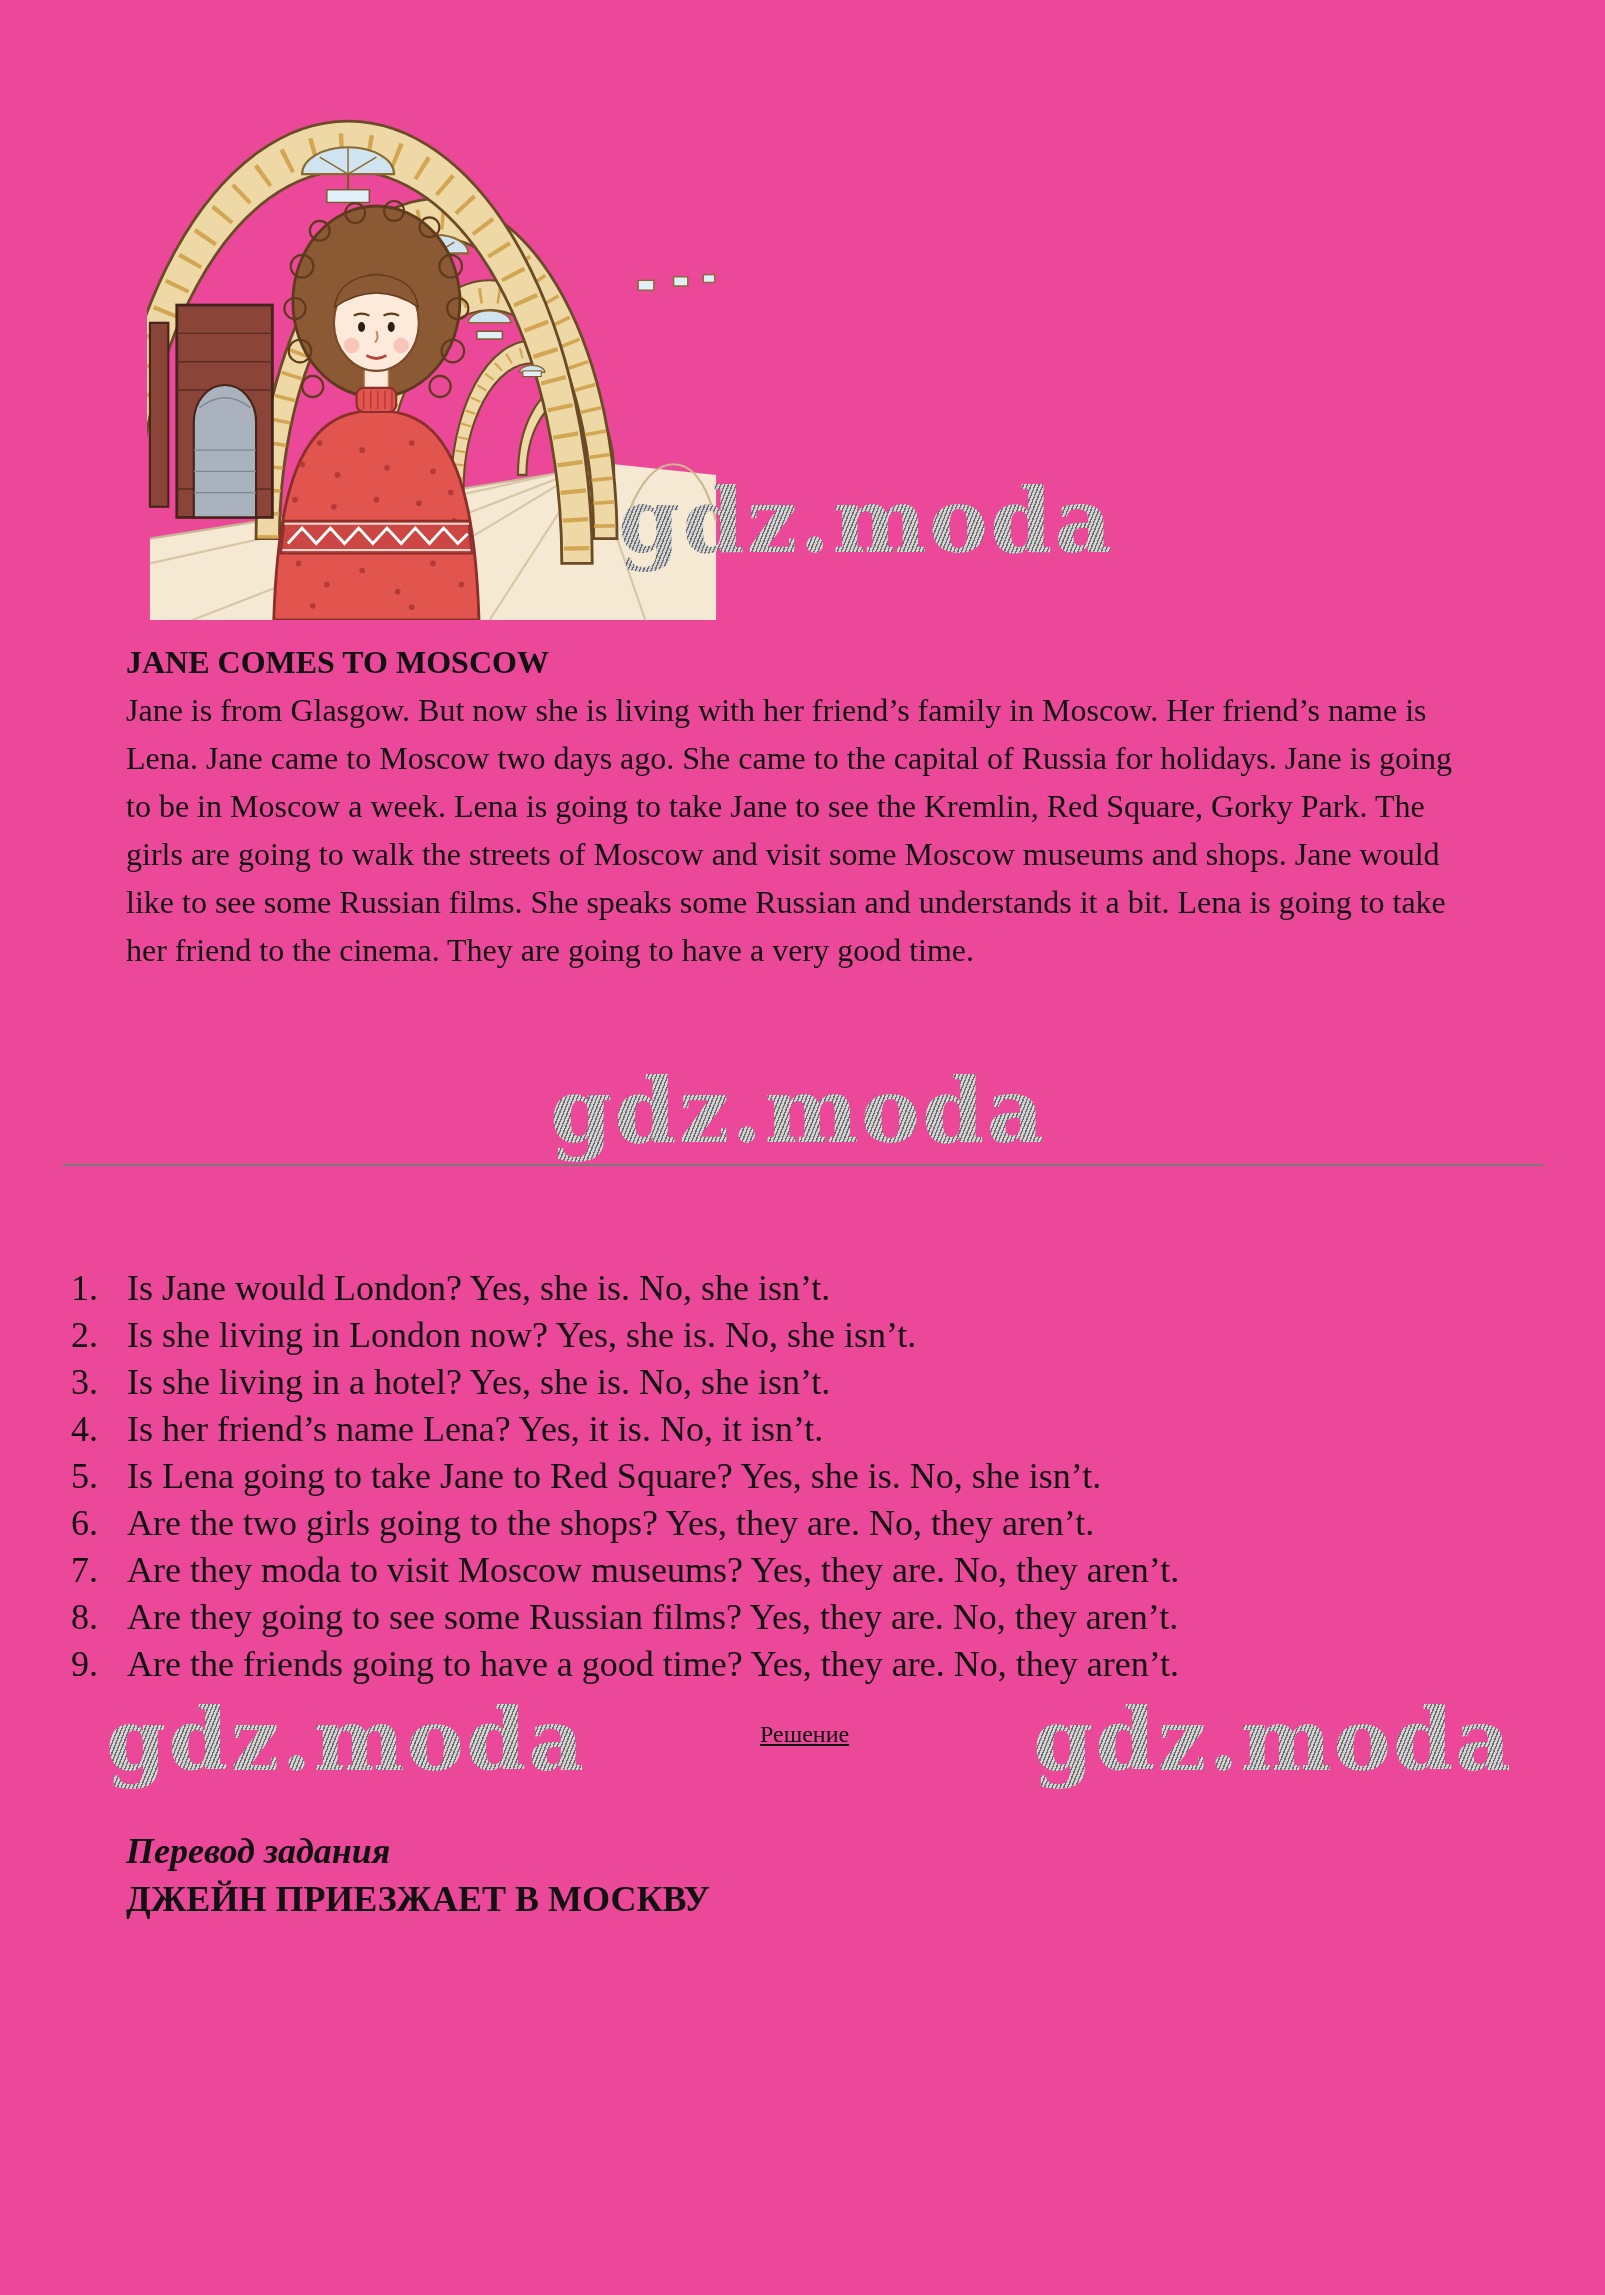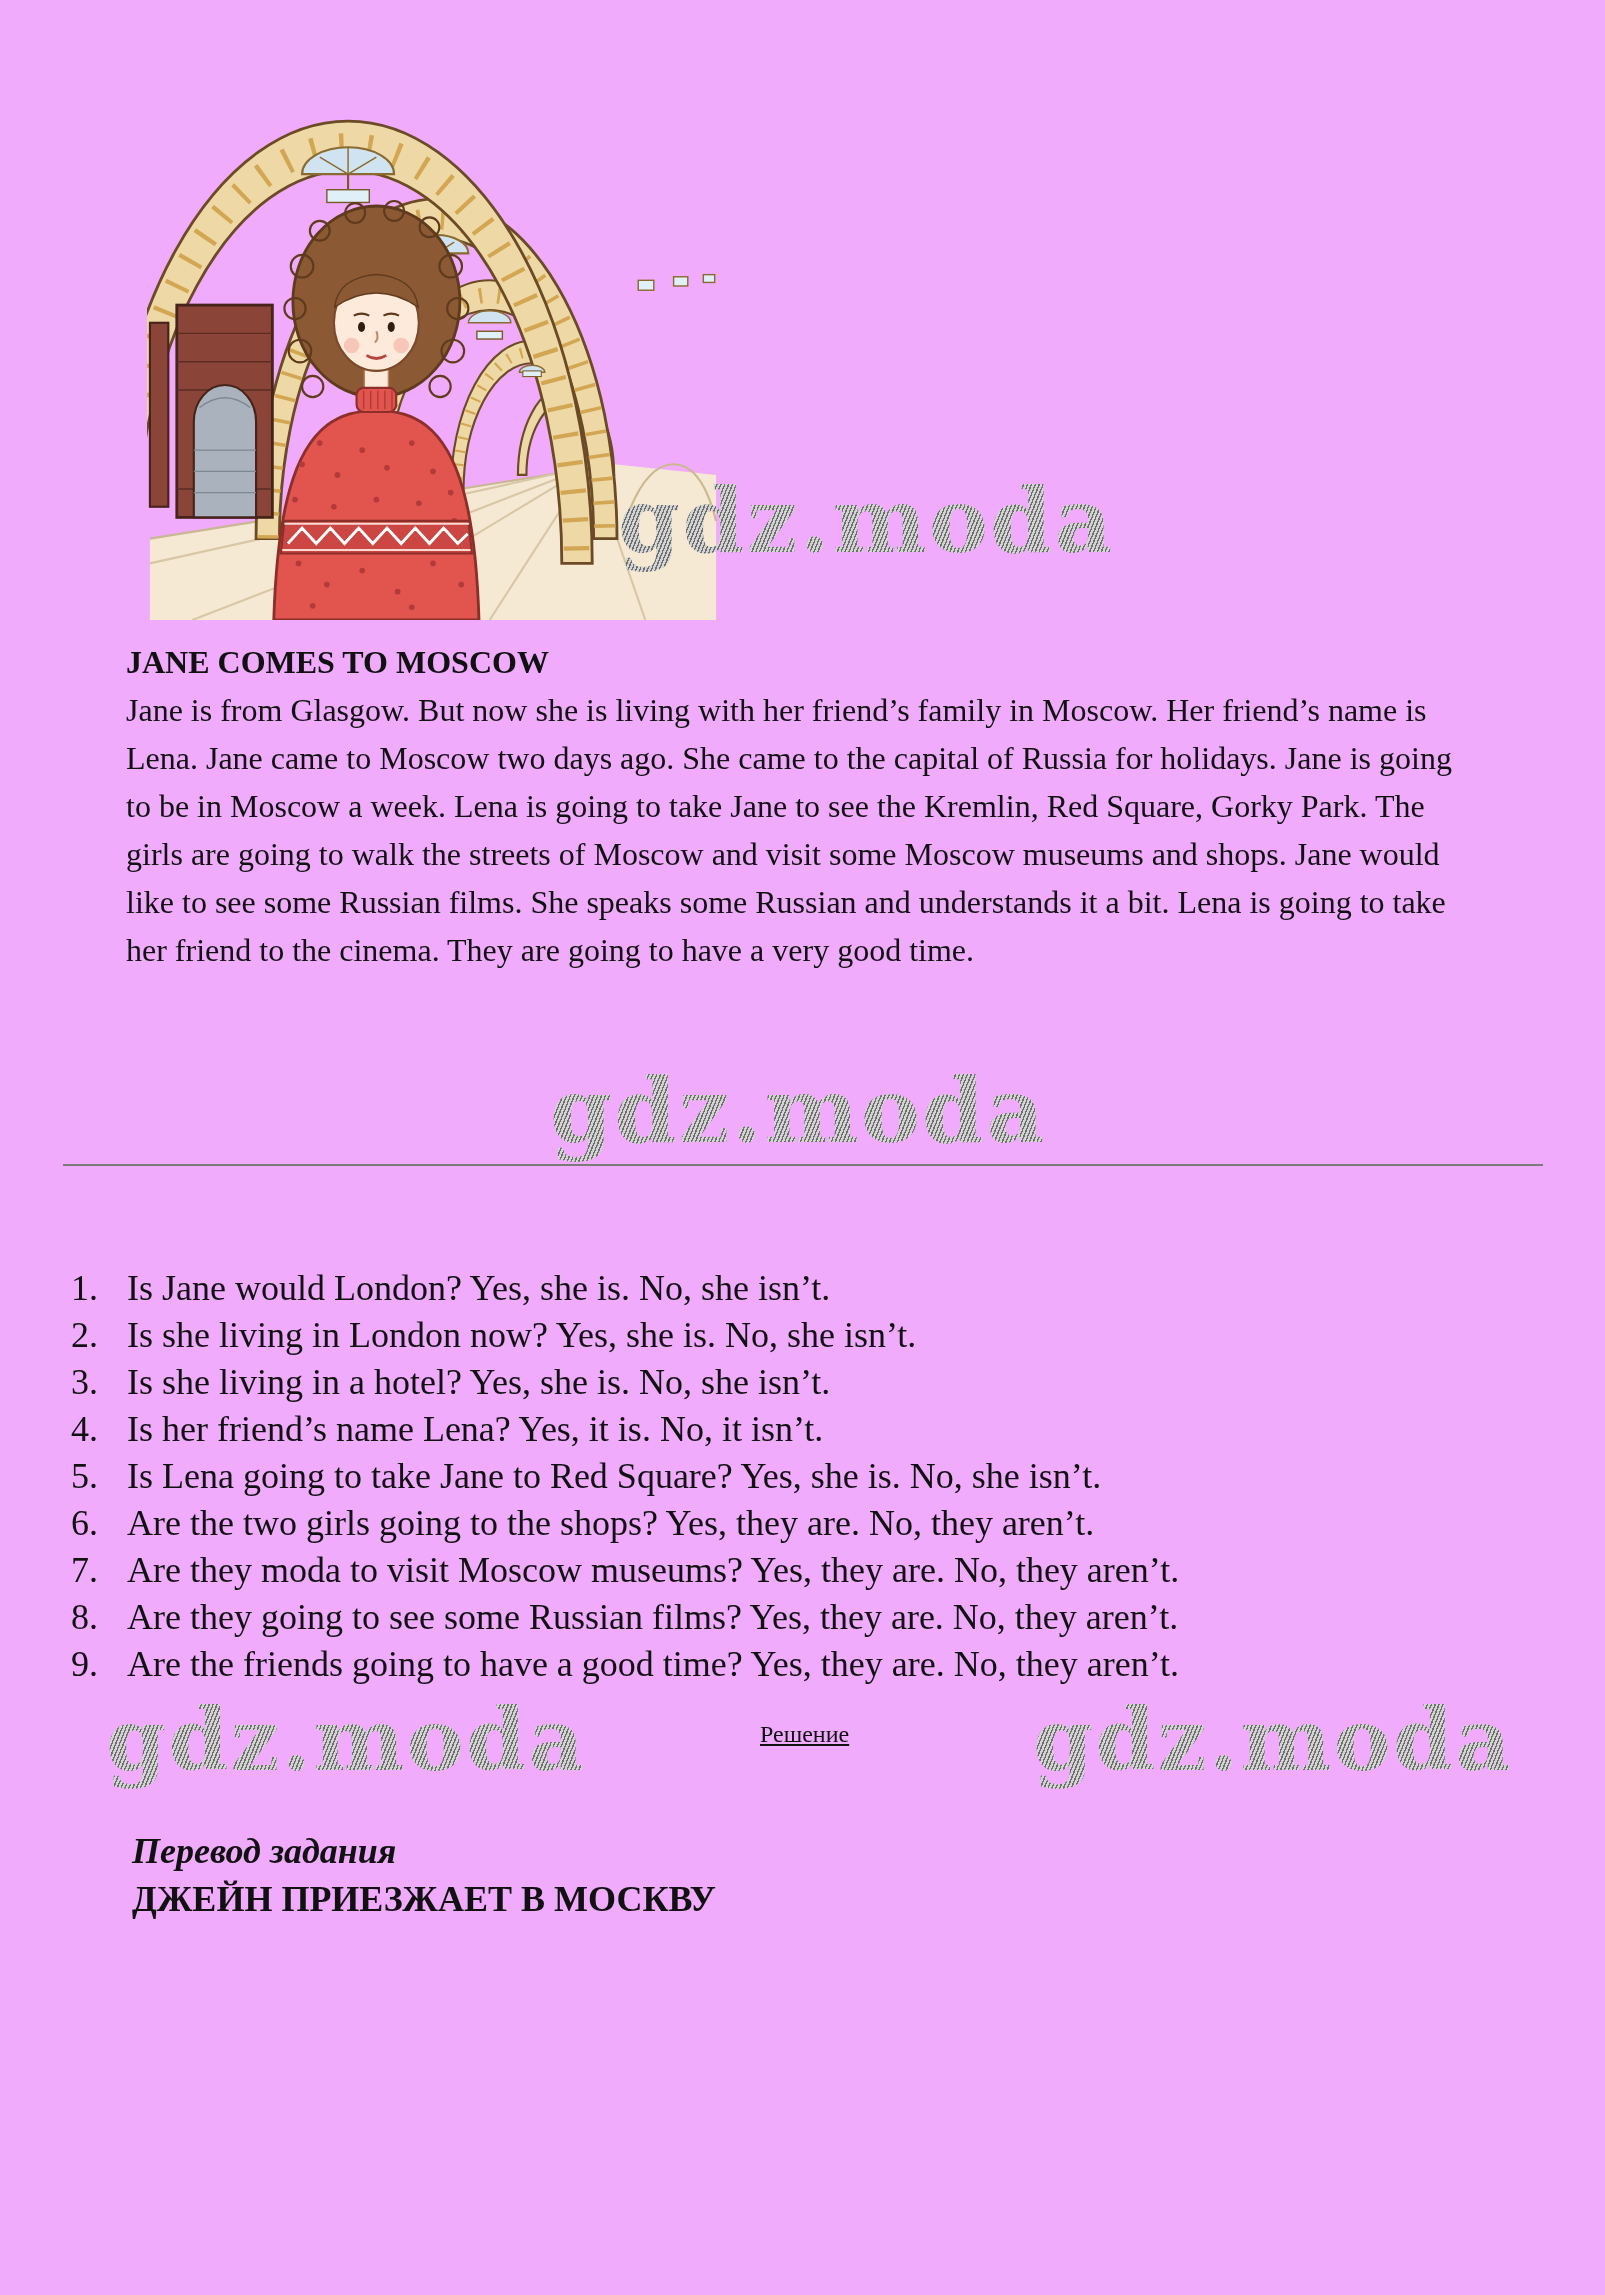--- a/index.html
+++ b/index.html
@@ -1,16 +1,16 @@
 <!DOCTYPE html>
 <html style="font-size:11.4px"><head>
 <meta charset="utf-8">
 <style>
   html,body{margin:0;padding:0;background:#fff;}
-  .page{position:relative;width:1606px;height:2295px;background:#f0abfc;
+  .page{position:relative;width:1606px;height:2295px;background:#ec4899;
         font-family:"Liberation Serif",serif;color:#111;overflow:hidden;}
 
   .illustration{position:absolute;left:147px;top:68px;width:572px;height:552px;}
 
   
   .wm{position:absolute;font-family:"DejaVu Serif",serif;font-weight:700;
       letter-spacing:2.1px;white-space:nowrap;color:#8f8f8f;}
   @supports (-webkit-background-clip: text) or (background-clip: text){
     .wm{background:repeating-linear-gradient(112deg,#6f6f6f 0 1.4px,#d4d4d4 1.4px 3.6px);
         -webkit-background-clip:text;background-clip:text;color:transparent;}
@@ -28,21 +28,21 @@
            border-top:2.1px solid #7a7a7a;}
 
   .questions{position:absolute;left:71px;top:1265px;width:1473px;font-size:36px;}
   .questions ol{list-style:none;margin:0;padding:0;}
   .questions li{display:flex;line-height:47px;}
   .q-num{flex:0 0 56px;}
   .q-text{flex:1;}
 
   .solution-label{position:absolute;left:760px;top:1721px;font-size:24px;text-decoration:underline;}
 
-  .translation{position:absolute;left:132px;top:1827px;width:1348px;
+  .translation{position:absolute;left:126px;top:1827px;width:1348px;
                font-size:36px;line-height:48px;}
   .tr-heading{font-weight:bold;font-style:italic;}
   .ru-title{font-weight:bold;}
 </style>
 </head>
 <body>
 
 <div class="page">
 
   <svg class="illustration" viewBox="0 0 800 780" aria-hidden="true">

